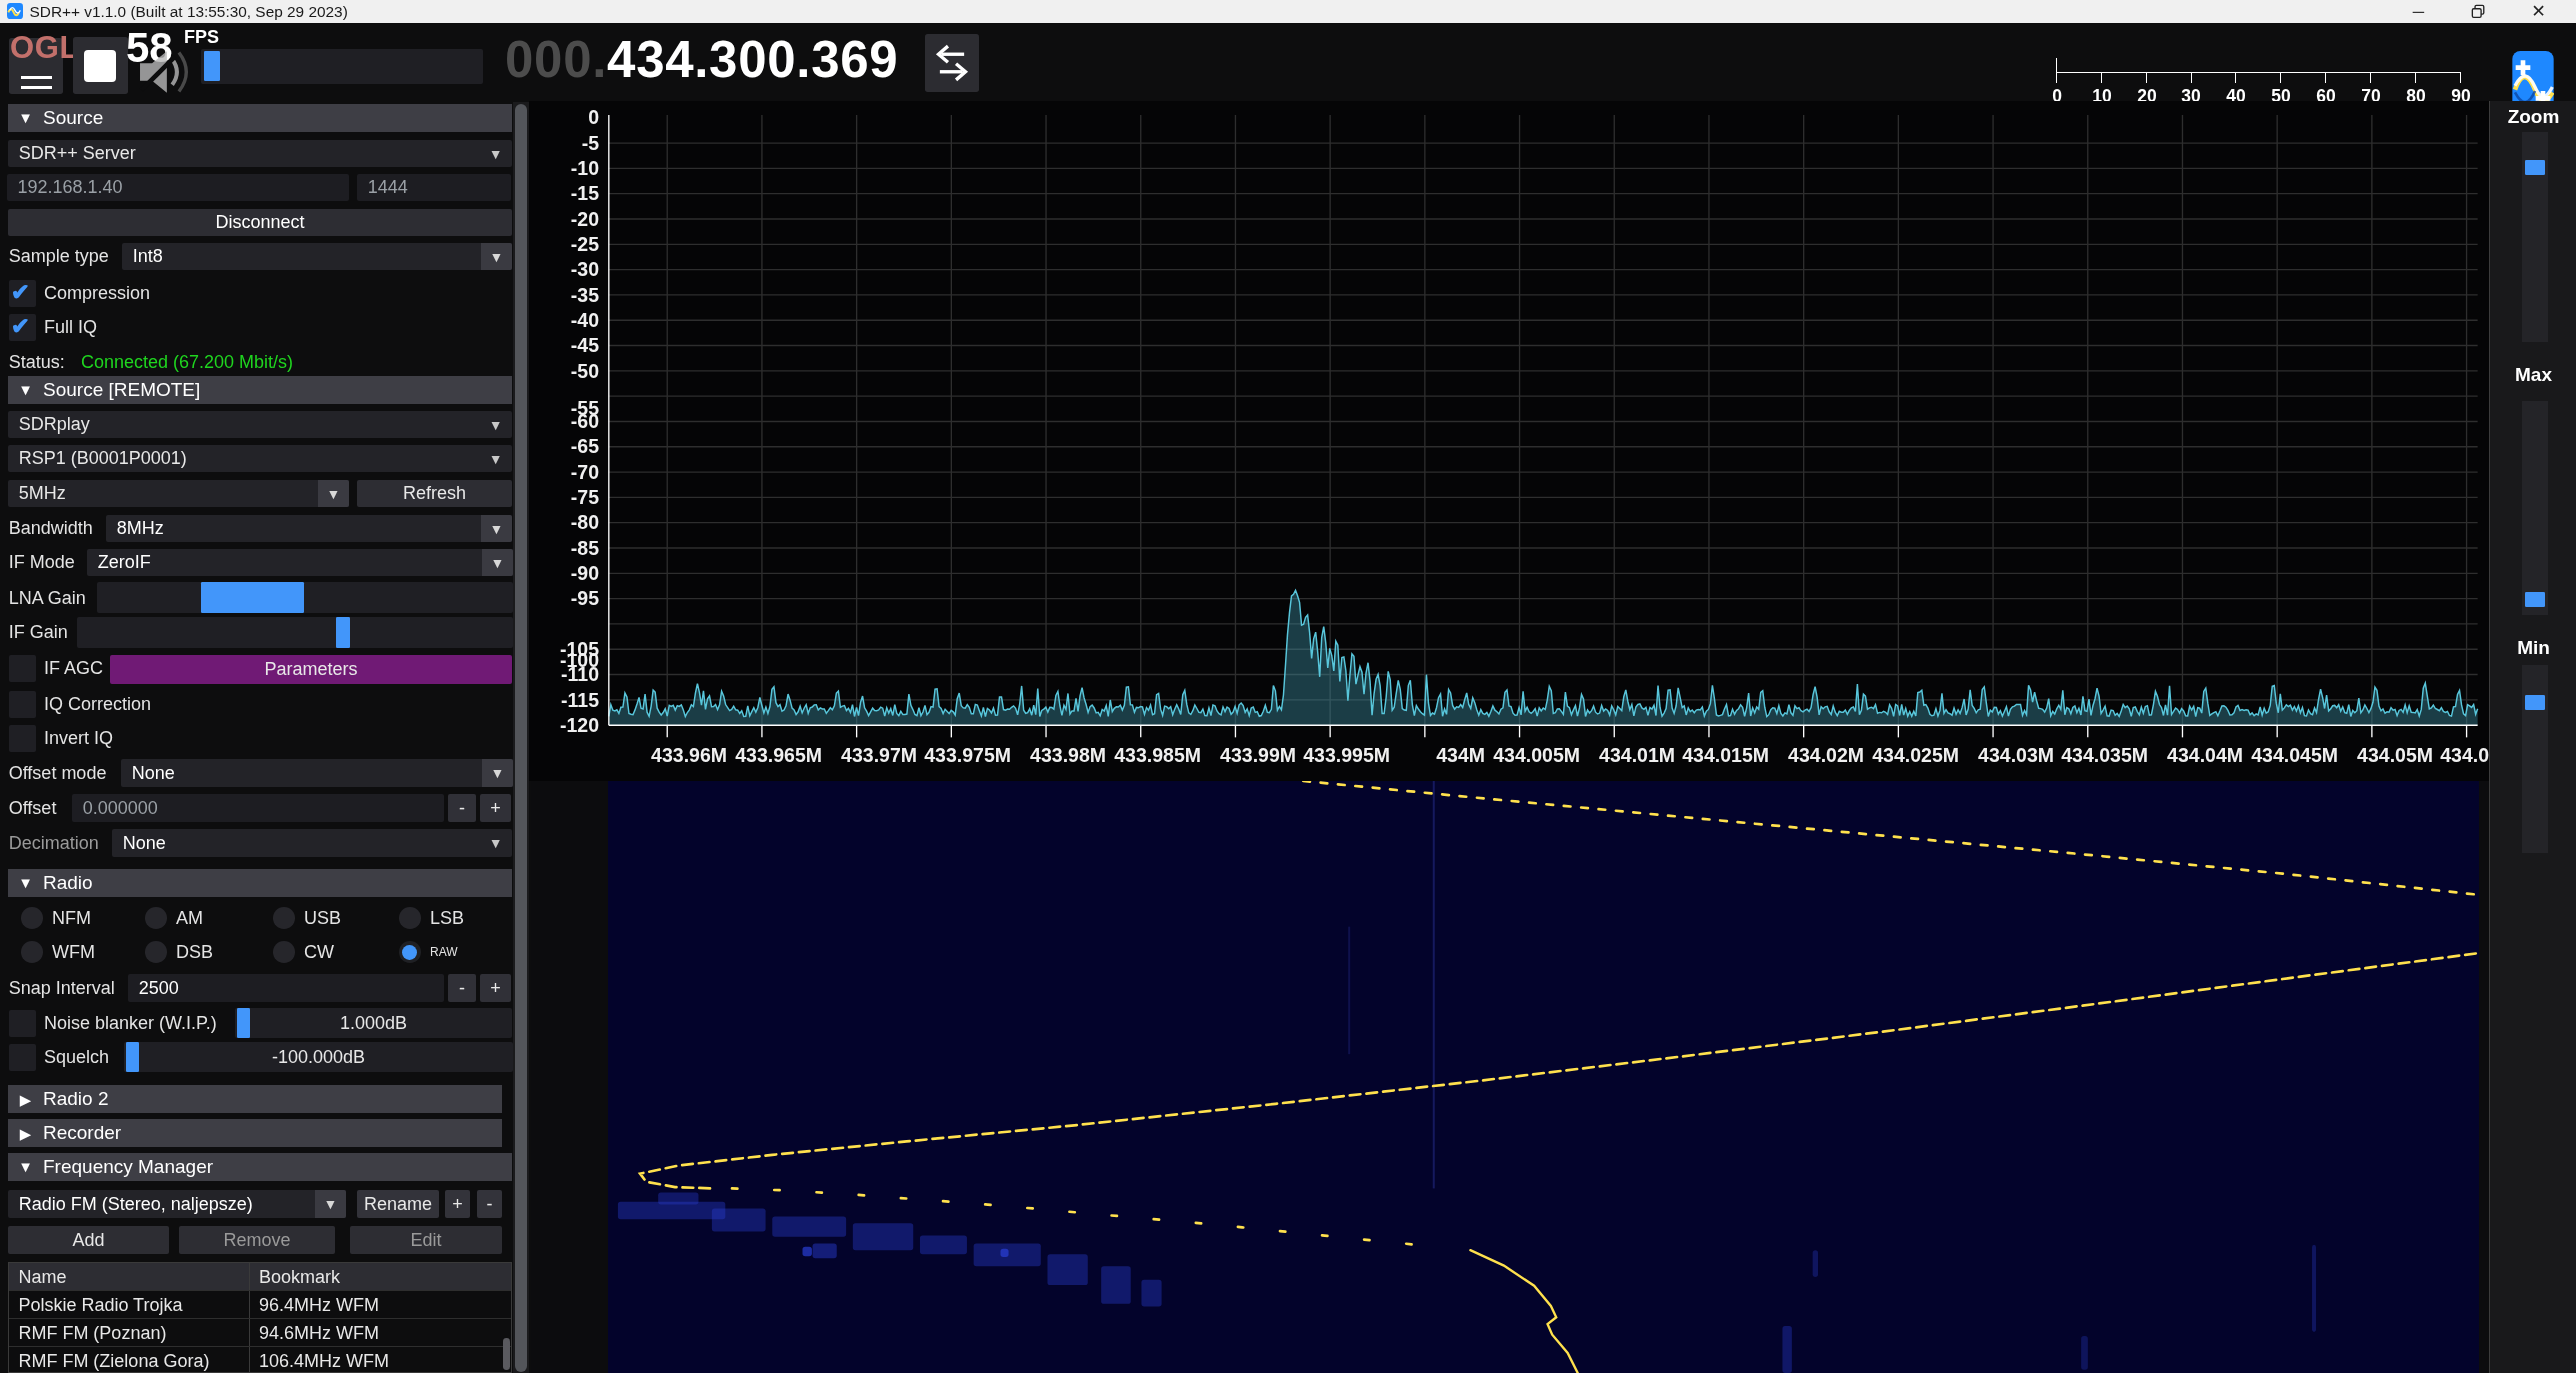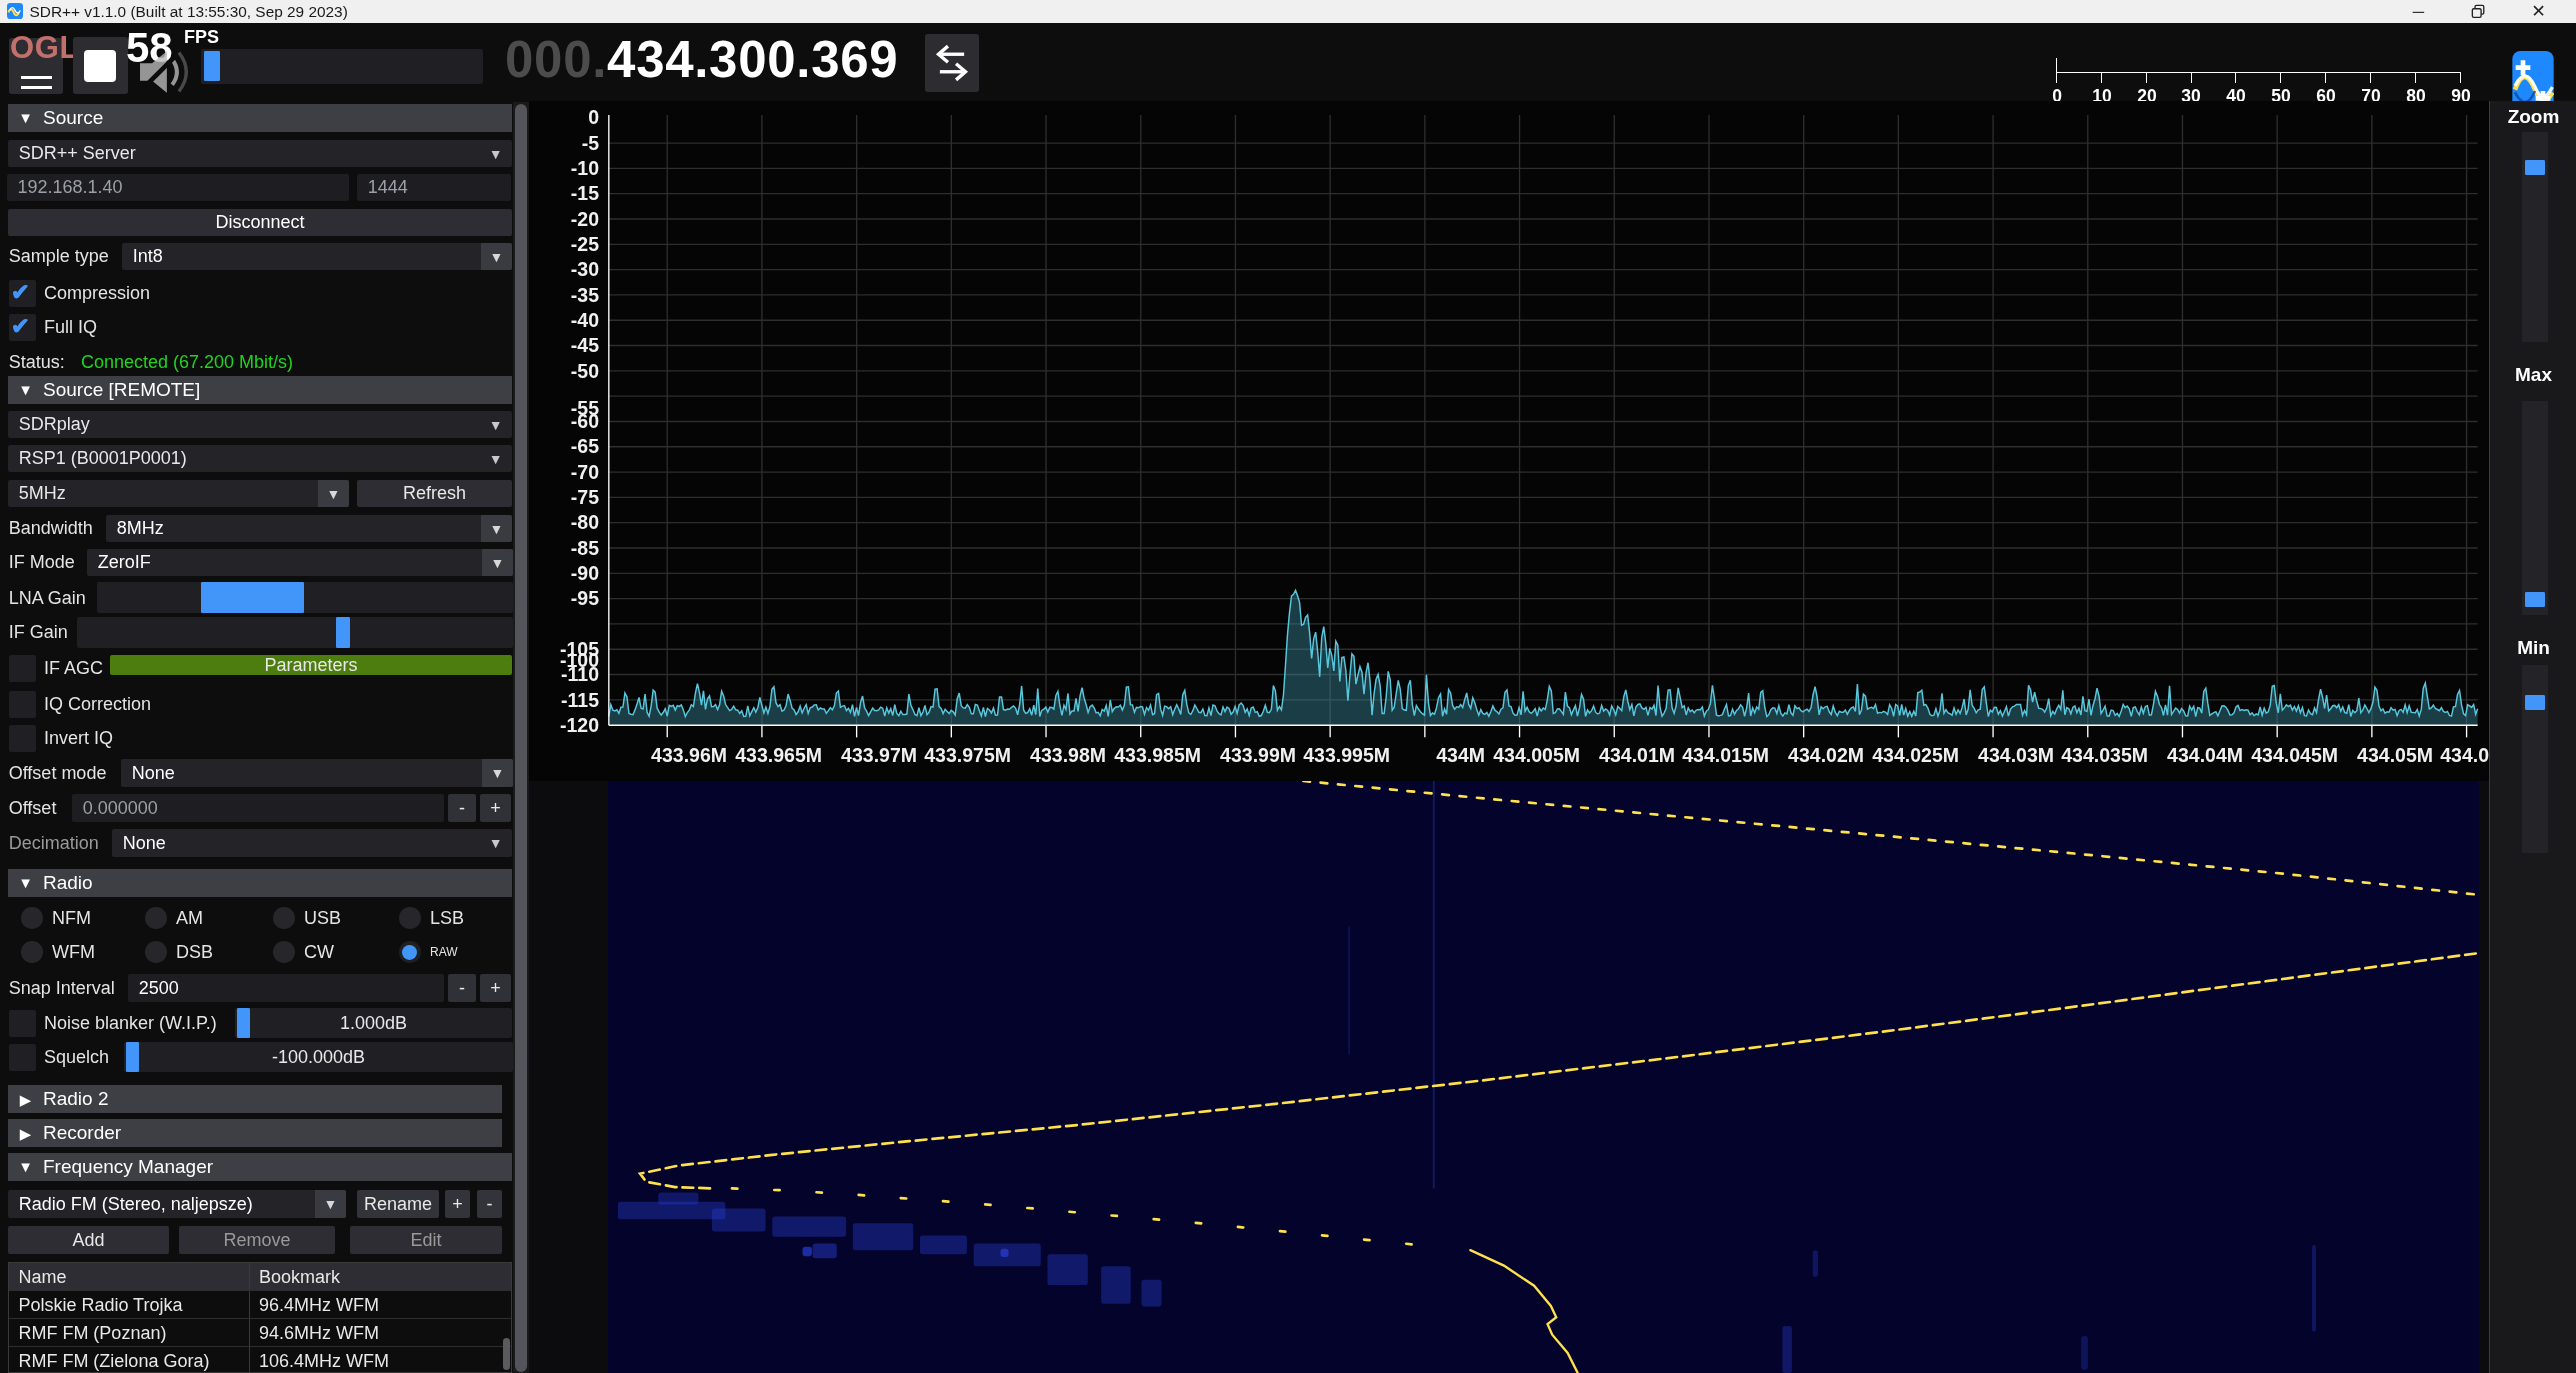--- a/index.html
+++ b/index.html
@@ -196,21 +196,21 @@
   <div class="a lbl" style="left:8.7px;top:484px">LNA Gain</div>
   <div class="sld" style="left:97px;top:481px;width:416px;height:31px">
     <div class="grab" style="left:104px;top:0;width:103px;height:31px"></div>
   </div>
   <div class="a lbl" style="left:8.7px;top:518px">IF Gain</div>
   <div class="sld" style="left:77px;top:516px;width:436px;height:31px">
     <div class="grab" style="left:259px;top:0;width:14px;height:31px"></div>
   </div>
   <div class="a cb" style="left:8.7px;top:554px"></div>
   <div class="a lbl" style="left:44px;top:554px">IF AGC</div>
-  <div class="a btn" style="left:110px;top:554px;width:402px;height:20px;background:#4d7c0f">
+  <div class="a btn" style="left:110px;top:554px;width:402px;height:29px;background:#701a75">
       <span>Parameters</span>
     </div>
   <div class="a cb" style="left:8.7px;top:590px"></div>
   <div class="a lbl" style="left:44px;top:590px">IQ Correction</div>
   <div class="a cb" style="left:8.7px;top:624px"></div>
   <div class="a lbl" style="left:44px;top:624px">Invert IQ</div>
   <div class="a lbl" style="left:8.7px;top:659px">Offset mode</div>
   <div class="a cmb" style="left:121px;top:658px;width:392px;height:28px">
     <span style="color:#fff">None</span>
     <span class="arbox">▼</span>

